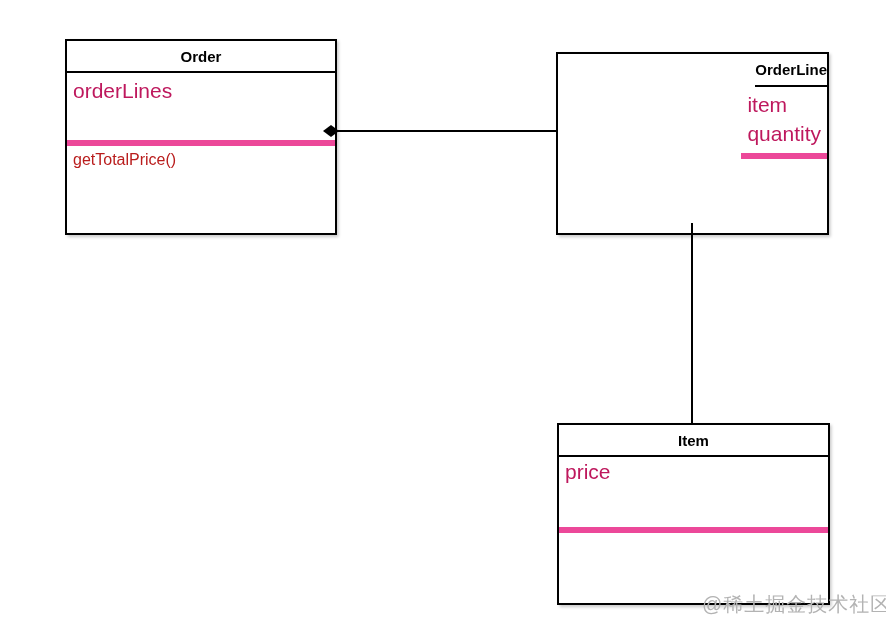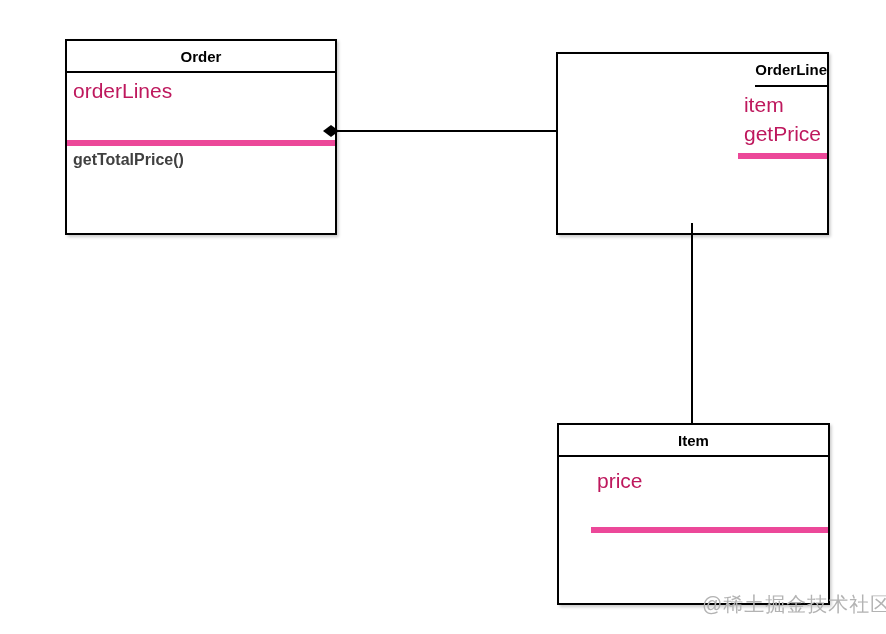--- a/index.html
+++ b/index.html
@@ -44,28 +44,27 @@
   .item      .uml-title { height: 32px; }
 
   .uml-attrs {
     box-sizing: border-box;
     border-bottom: 6px solid #ec4899;
     padding: 3px 6px 0 6px;
     color: #be185d;
   }
   .order     .uml-attrs { height: 73px; }
   .orderline .uml-attrs { height: 72px; }
-  .item      .uml-attrs { height: 76px; padding-top: 9px; margin-left: 32px; }
+  .item      .uml-attrs { height: 76px; padding-top: 0; }
 
   .uml-methods {
     box-sizing: border-box;
     flex: 1;
     padding: 3px 6px 0 6px;
-    color: #404040;
-    font-weight: bold;
+    color: #b91c1c;
   }
 
   .txt-large { font-size: 21px; line-height: 29px; }
   .txt-small { font-size: 16px; line-height: 22px; }
 
   
   .connector {
     position: absolute;
     background: #000000;
   }
@@ -109,21 +108,21 @@
     </div>
     <div class="uml-methods">
       <div class="txt-small">getTotalPrice()</div>
     </div>
   </div>
 
   <div class="uml-class orderline">
     <div class="uml-title">OrderLine</div>
     <div class="uml-attrs">
       <div class="txt-large">item</div>
-      <div class="txt-large">getPrice</div>
+      <div class="txt-large">quantity</div>
     </div>
   </div>
 
   <div class="uml-class item">
     <div class="uml-title">Item</div>
     <div class="uml-attrs">
       <div class="txt-large">price</div>
     </div>
   </div>
 

